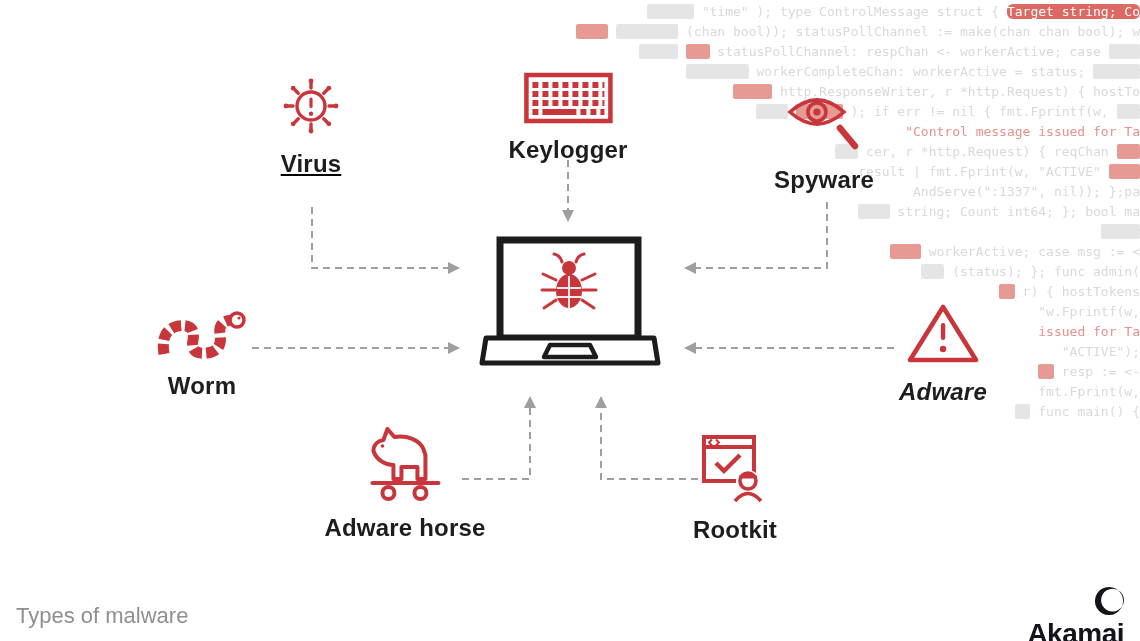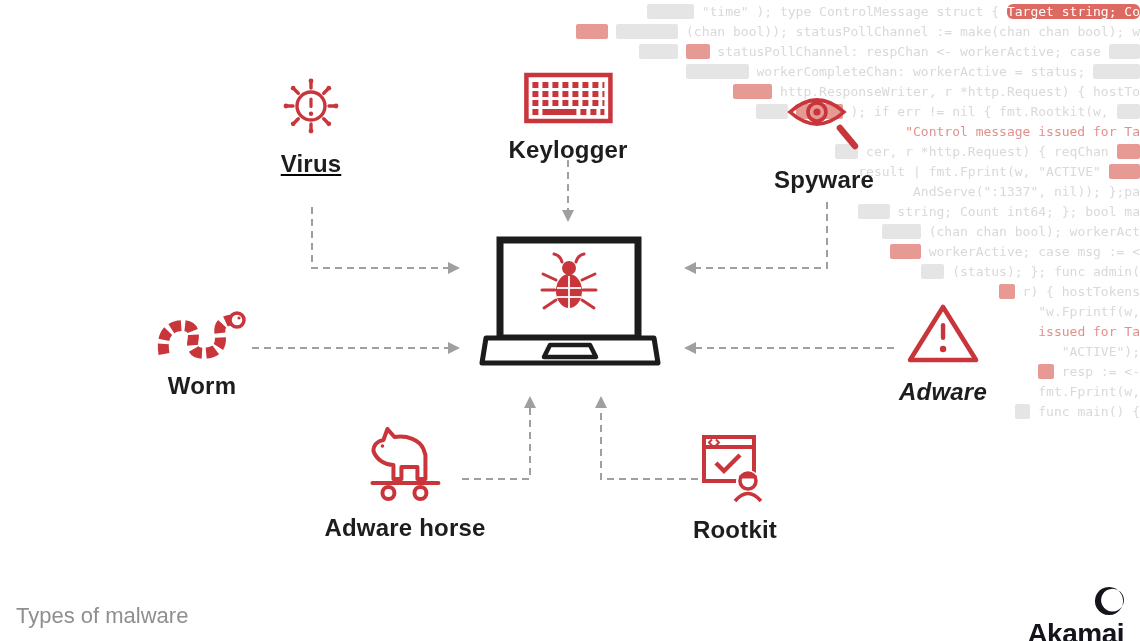--- a/index.html
+++ b/index.html
@@ -56,27 +56,27 @@
 <body>
 
 <div class="canvas">
 
   <div id="code-layer">
       <div class="code-line"><span class="seg-gb">      </span><span class="seg-t"> "time" ); type ControlMessage struct { </span><span class="seg-hl">Target string; Co</span></div>
       <div class="code-line"><span class="seg-rb">    </span><span class="seg-t"> </span><span class="seg-gb">        </span><span class="seg-t"> (chan bool)); statusPollChannel := make(chan chan bool); w</span></div>
       <div class="code-line"><span class="seg-gb">     </span><span class="seg-t"> </span><span class="seg-rb">   </span><span class="seg-t"> statusPollChannel: respChan &lt;- workerActive; case </span><span class="seg-gb">    </span></div>
       <div class="code-line"><span class="seg-gb">        </span><span class="seg-t"> workerCompleteChan: workerActive = status; </span><span class="seg-gb">      </span></div>
       <div class="code-line"><span class="seg-rb">     </span><span class="seg-t"> http.ResponseWriter, r *http.Request) { hostTo</span></div>
-      <div class="code-line"><span class="seg-gb">    </span><span class="seg-t"> </span><span class="seg-rb">      </span><span class="seg-t"> ); if err != nil { fmt.Rootkit(w, </span><span class="seg-gb">   </span></div>
+      <div class="code-line"><span class="seg-gb">    </span><span class="seg-t"> </span><span class="seg-rb">      </span><span class="seg-t"> ); if err != nil { fmt.Fprintf(w, </span><span class="seg-gb">   </span></div>
       <div class="code-line"><span class="seg-r">"Control message issued for Ta</span></div>
       <div class="code-line"><span class="seg-gb">   </span><span class="seg-t"> cer, r *http.Request) { reqChan </span><span class="seg-rb">   </span></div>
       <div class="code-line"><span class="seg-t">result | fmt.Fprint(w, "ACTIVE" </span><span class="seg-rb">    </span></div>
       <div class="code-line"><span class="seg-t">AndServe(":1337", nil)); };pa</span></div>
       <div class="code-line"><span class="seg-gb">    </span><span class="seg-t"> string; Count int64; }; bool ma</span></div>
-      <div class="code-line"><span class="seg-gb">     </span><span class="seg-t"> (chan chan bool); workerAct</span></div>
+      <div class="code-line"><span class="seg-gb">     </span></div>
       <div class="code-line"><span class="seg-rb">    </span><span class="seg-t"> workerActive; case msg := &lt;</span></div>
       <div class="code-line"><span class="seg-gb">   </span><span class="seg-t"> (status); }; func admin(</span></div>
       <div class="code-line"><span class="seg-rb">  </span><span class="seg-t"> r) { hostTokens</span></div>
       <div class="code-line"><span class="seg-t">"w.Fprintf(w,</span></div>
       <div class="code-line"><span class="seg-r">issued for Ta</span></div>
       <div class="code-line"><span class="seg-t">"ACTIVE");</span></div>
       <div class="code-line"><span class="seg-rb">  </span><span class="seg-t"> resp := &lt;-</span></div>
       <div class="code-line"><span class="seg-t">fmt.Fprint(w,</span></div>
       <div class="code-line"><span class="seg-gb">  </span><span class="seg-t"> func main() {</span></div>
     </div>

